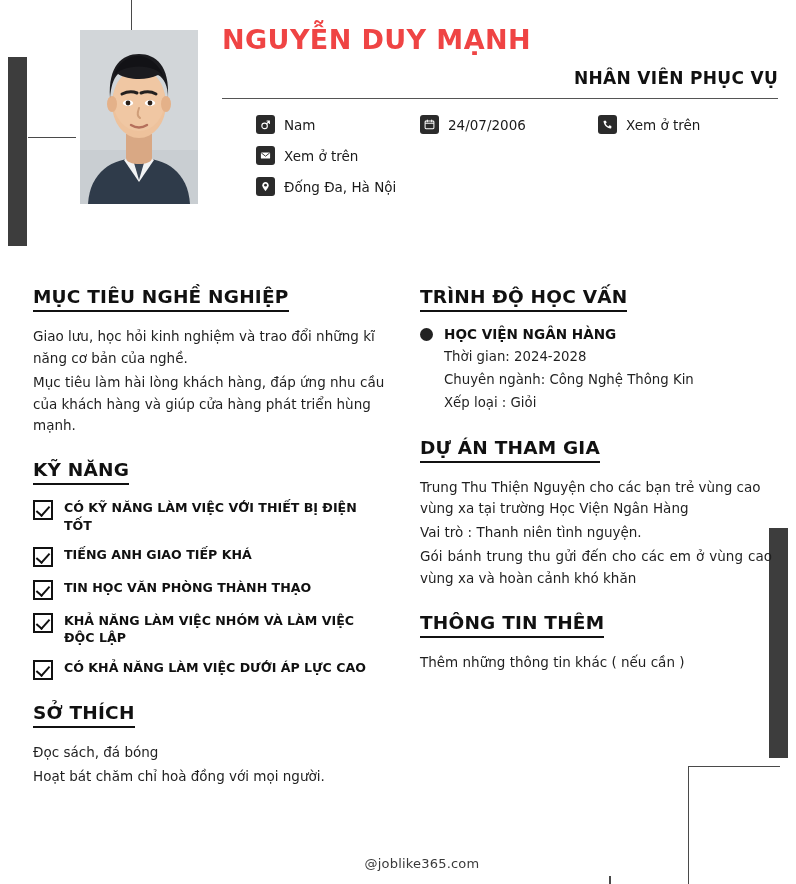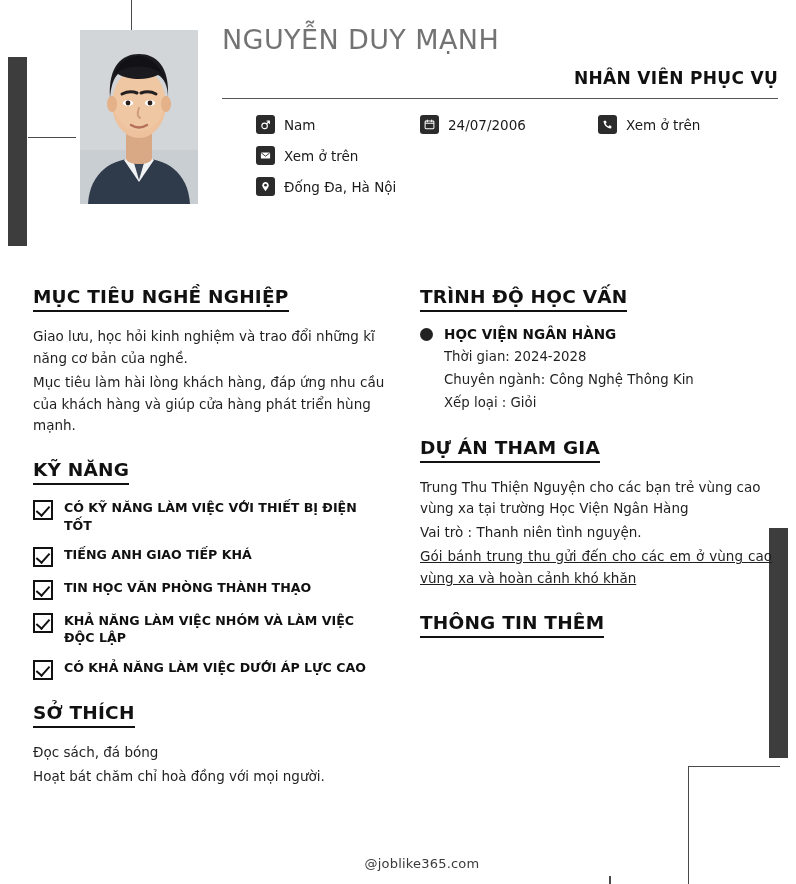--- a/index.html
+++ b/index.html
@@ -64,23 +64,23 @@
     background: #cfd3d6;
   }
   .photo svg { display: block; }
 
   .header-right {
     position: absolute;
     left: 222px; top: 24px; right: 18px;
   }
   .name {
     font-size: 27px;
-    font-weight: normal;
+    font-weight: bold;
     letter-spacing: 0.4px;
-    color: #737373;
+    color: #ef4444;
     margin: 0 0 12px 0;
     line-height: 1.2;
   }
   .jobtitle {
     font-size: 17px;
     font-weight: bold;
     text-align: right;
     color: #111;
     letter-spacing: 0.3px;
     margin: 0 0 10px 0;
@@ -143,21 +143,21 @@
   }
   .sect-wrap { margin-bottom: 22px; }
 
   p.txt {
     font-size: 13.5px;
     line-height: 1.62;
     margin: 0;
     color: #1f1f1f;
   }
   p.txt + p.txt { margin-top: 2px; }
-  p.just { text-align: justify; text-decoration: underline; }
+  p.just { text-align: justify; }
 
   
   ul.skills { list-style: none; margin: 0; padding: 0; }
   ul.skills li {
     display: flex;
     align-items: flex-start;
     margin-bottom: 12px;
   }
   .chk {
     width: 20px; height: 20px;
@@ -387,17 +387,18 @@
 
   <div class="sect-wrap">
     <h2 class="sect">DỰ ÁN THAM GIA</h2>
     <p class="txt">Trung Thu Thiện Nguyện cho các bạn trẻ vùng cao vùng xa tại trường Học Viện Ngân Hàng</p>
     <p class="txt">Vai trò : Thanh niên tình nguyện.</p>
     <p class="txt just">Gói bánh trung thu gửi đến cho các em ở vùng cao vùng xa và hoàn cảnh khó khăn</p>
   </div>
 
   <div class="sect-wrap">
     <h2 class="sect">THÔNG TIN THÊM</h2>
+    <p class="txt">Thêm những thông tin khác ( nếu cần )</p>
   </div>
 
 </div>
 
 <div class="watermark">@joblike365.com</div>
 
 </body></html>

